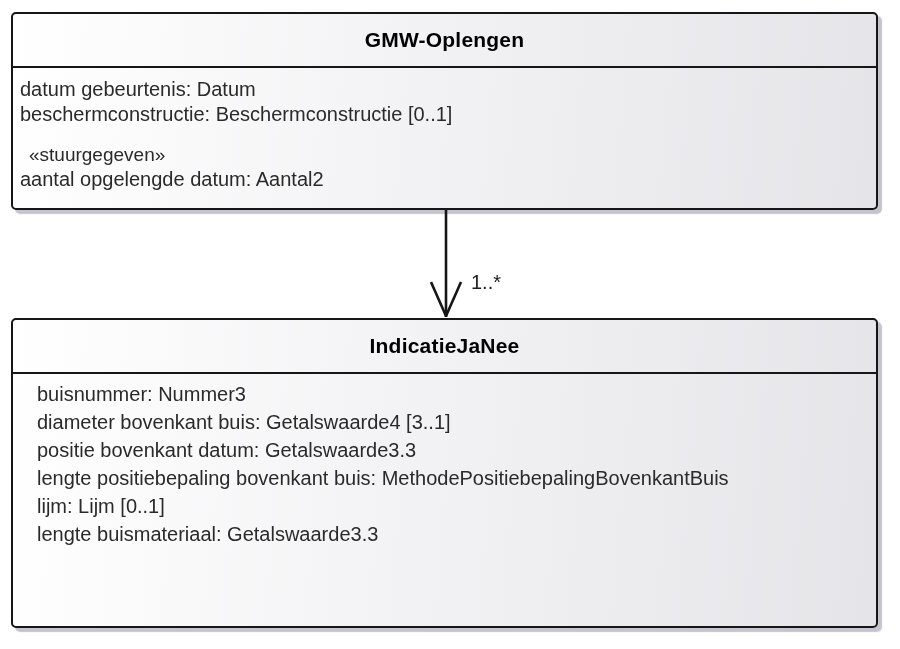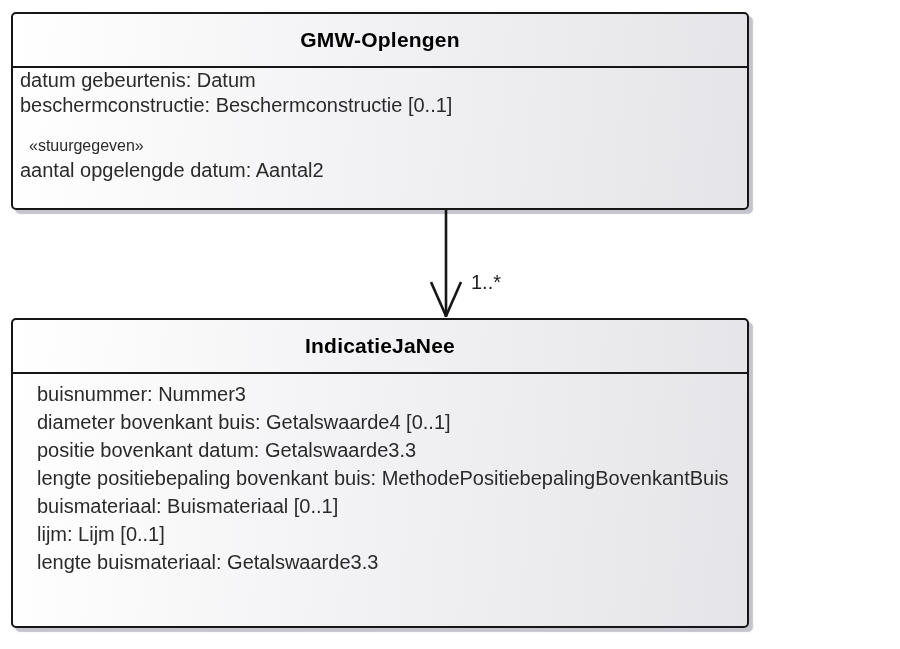--- a/index.html
+++ b/index.html
@@ -11,21 +11,21 @@
   .canvas {
     position: relative;
     width: 900px;
     height: 649px;
     background: #ffffff;
     overflow: hidden;
   }
   .uml-class {
     position: absolute;
     left: 11px;
-    width: 738px;
+    width: 867px;
     box-sizing: border-box;
     border: 2px solid #161616;
     border-radius: 5px;
     background: linear-gradient(95deg, #ffffff 0%, #f4f4f6 40%, #e5e5e9 100%);
     box-shadow: 4px 4px 1px rgba(147, 147, 165, 0.55);
   }
   .class-top    { top: 12px;  height: 198px; }
   .class-bottom { top: 318px; height: 310px; }
   .cls-header {
     height: 52px;
@@ -39,33 +39,33 @@
     font-weight: bold;
     color: #000000;
     letter-spacing: 0.2px;
   }
   .cls-body {
     padding-left: 7px;
     padding-right: 6px;
     color: #2a2a2a;
     font-size: 20px;
   }
-  .body-top  { }
+  .body-top  { padding-top: 9px; }
   .body-bottom { padding-top: 6px; padding-left: 24px; }
   .attr-line {
     white-space: nowrap;
     overflow: hidden;
   }
   .lh25 .attr-line { line-height: 25px; }
   .lh28 .attr-line { line-height: 28px; }
   .stereotype {
     margin-top: 15px;
     padding-left: 9px;
     line-height: 25px;
-    font-size: 16px;
+    font-size: 19px;
     color: #2a2a2a;
   }
   .connector {
     position: absolute;
     left: 430px;
     top: 210px;
   }
   .connector line {
     stroke: #161616;
     stroke-width: 2.6;
@@ -108,23 +108,22 @@
   </svg>
   <div class="multiplicity">1..*</div>
 
   <div class="uml-class class-bottom">
     <div class="cls-header">
       <div class="cls-name">IndicatieJaNee</div>
     </div>
     <div class="cls-body body-bottom">
       <div class="attr-list lh28">
           <div class="attr-line">buisnummer: Nummer3</div>
-          <div class="attr-line">diameter bovenkant buis: Getalswaarde4 [0..1]</div>
+          <div class="attr-line">diameter bovenkant buis: Getalswaarde4 [3..1]</div>
           <div class="attr-line">positie bovenkant datum: Getalswaarde3.3</div>
           <div class="attr-line">lengte positiebepaling bovenkant buis: MethodePositiebepalingBovenkantBuis</div>
-          <div class="attr-line">buismateriaal: Buismateriaal [0..1]</div>
           <div class="attr-line">lijm: Lijm [0..1]</div>
           <div class="attr-line">lengte buismateriaal: Getalswaarde3.3</div>
         </div>
     </div>
   </div>
 
 </div>
 
 </body></html>

